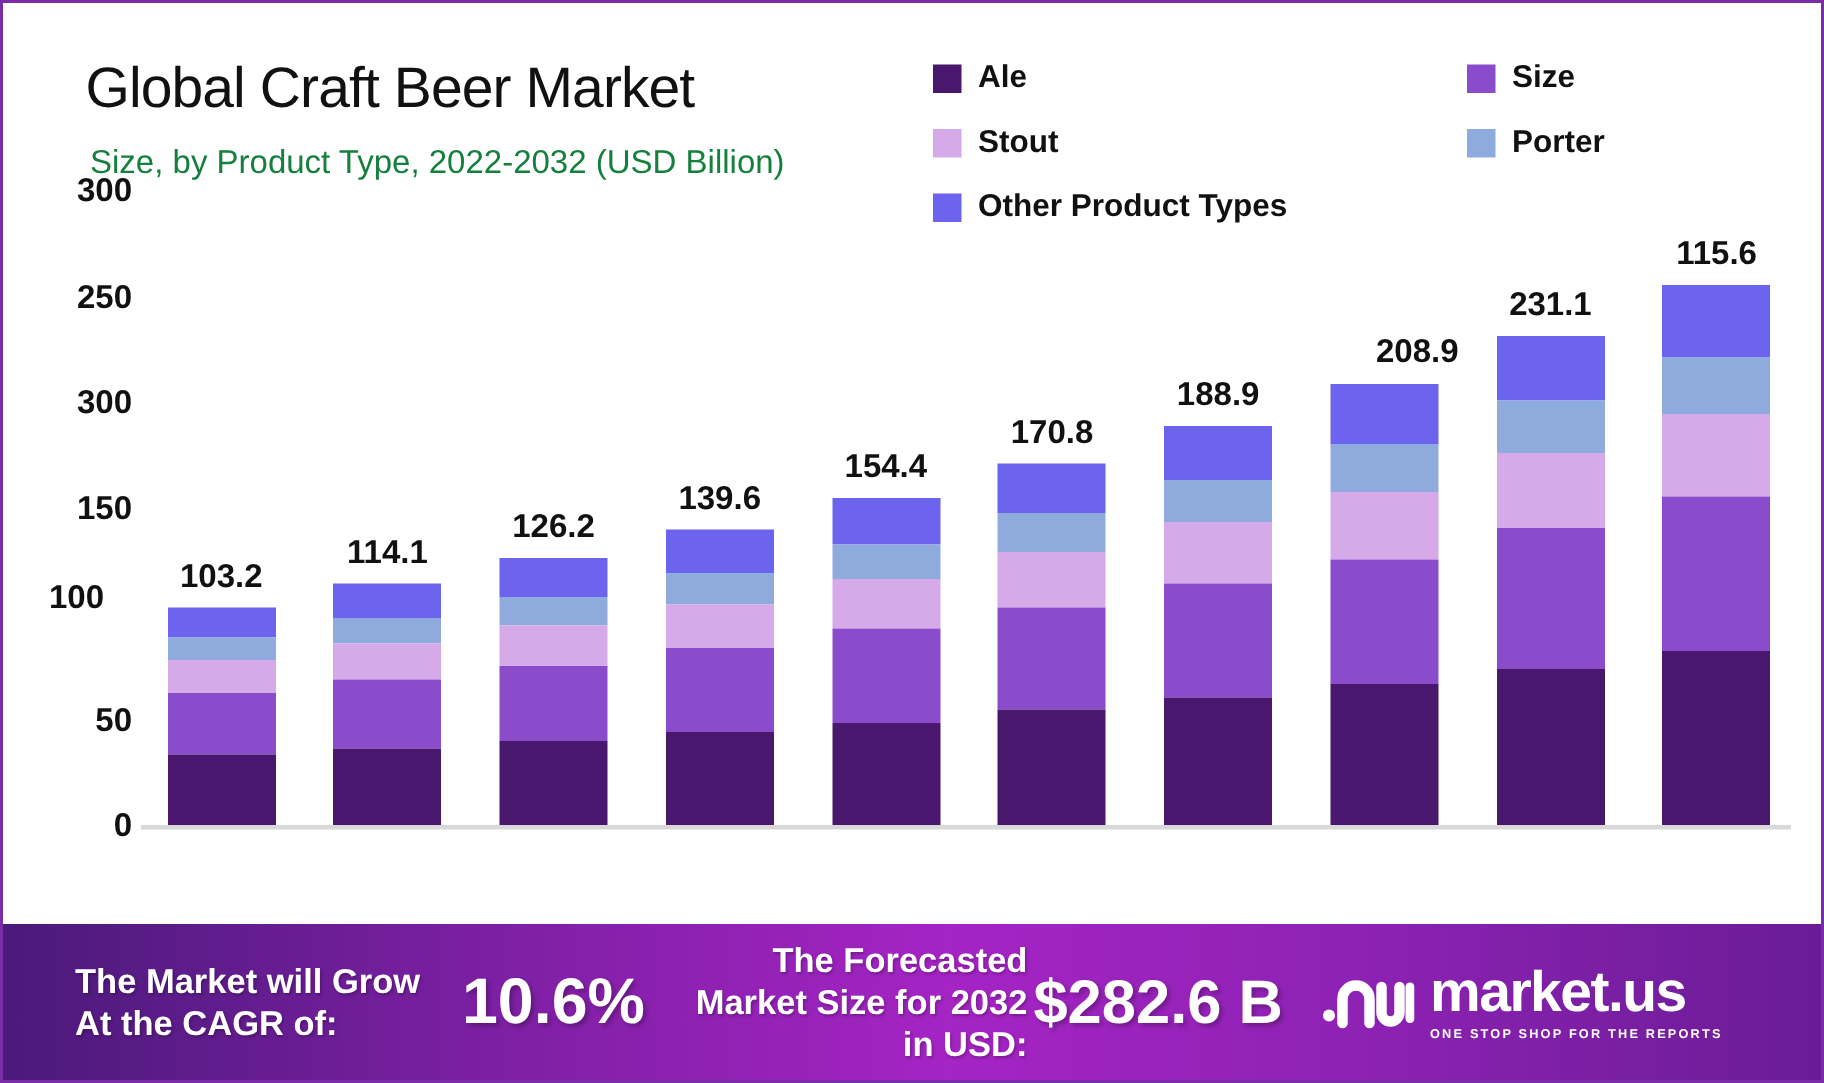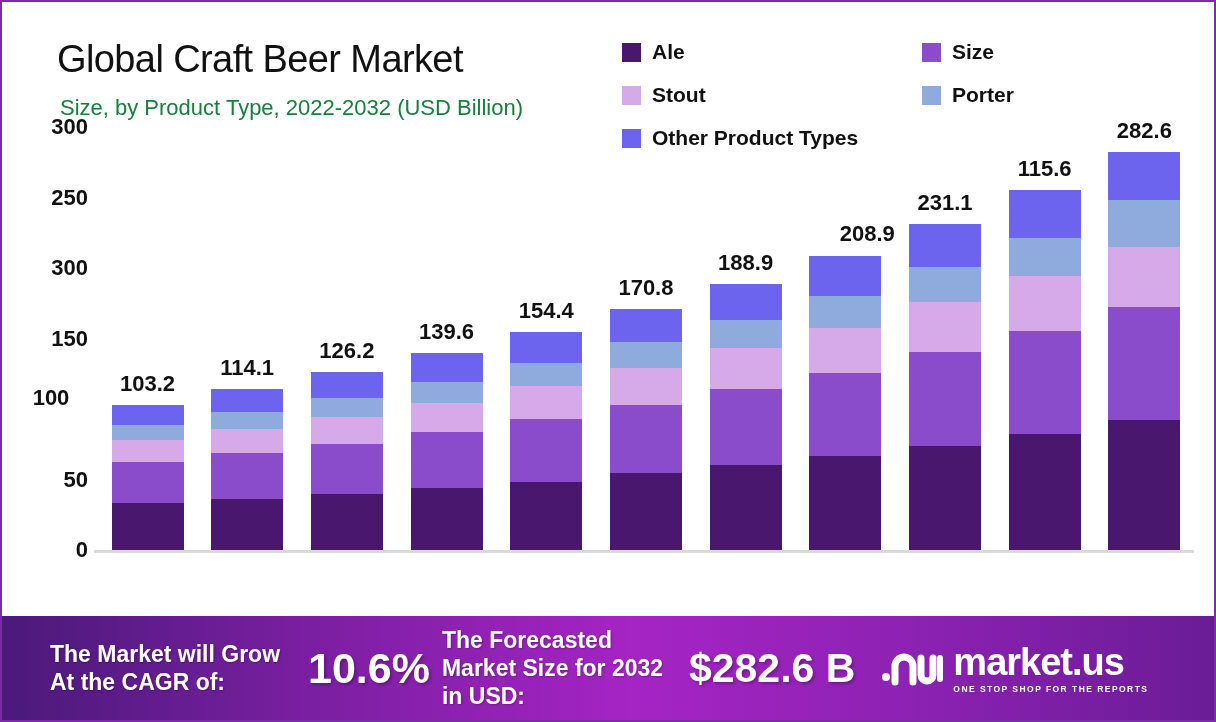--- a/index.html
+++ b/index.html
@@ -27,21 +27,21 @@
   }
   #subtitle {
     position: absolute; left: 58px; top: 93px;
     font-size: 22px; color: #15803d; white-space: nowrap;
   }
 
   
   #legend { position: absolute; left: 620px; top: 38px; width: 470px; }
   .legend-row { display: flex; }
   .legend-item { display: flex; align-items: center; margin-bottom: 19px; }
-  .legend-item.col1 { width: 300px; }
+  .legend-item.col1 { width: 356px; }
   .swatch { width: 19px; height: 19px; flex: 0 0 19px; margin-right: 11px; }
   .legend-label { font-size: 21px; font-weight: bold; color: #111111; white-space: nowrap; }
 
   
   #plot { position: absolute; left: 0; top: 125px; width: 1212px; height: 487px; }
   .ytick {
     position: absolute; right: 0; width: 74px; text-align: right;
     font-size: 22px; font-weight: bold; color: #111111;
     transform: translateY(-50%);
   }
@@ -87,20 +87,21 @@
     text-shadow: 1px 1px 2px rgba(0,0,0,0.25);
   }
   #cagr-value {
     font-size: 43px; font-weight: bold; color: #ffffff; white-space: nowrap;
     text-shadow: 2px 2px 3px rgba(0,0,0,0.25);
   }
   #forecast-label {
     margin-left: 12px; width: 243px;
     font-size: 23px; font-weight: bold; color: #ffffff; line-height: 1.22;
     text-shadow: 1px 1px 2px rgba(0,0,0,0.25);
+    text-align: right;
   }
   #forecast-value {
     font-size: 41px; font-weight: bold; color: #ffffff; white-space: nowrap;
     margin-left: 4px; text-shadow: 2px 2px 3px rgba(0,0,0,0.25);
   }
   #logo { margin-left: 26px; display: flex; align-items: center; }
   #logo-mark { margin-right: 10px; }
   #logo-text-wrap { display: flex; flex-direction: column; }
   #logo-text {
     font-size: 38px; font-weight: bold; color: #ffffff;
@@ -253,30 +254,20 @@
           </div>
         </div>
         <div class="bar-col">
           <div class="bar-total" style="bottom: 368.255px;">115.6</div>
           <div class="bar-stack">
             <div class="seg" style="background: rgb(108, 99, 238); height: 47.94px;"></div>
             <div class="seg" style="background: rgb(143, 171, 222); height: 38.07px;"></div>
             <div class="seg" style="background: rgb(214, 169, 232); height: 55.695px;"></div>
             <div class="seg" style="background: rgb(138, 76, 203); height: 102.93px;"></div>
             <div class="seg" style="background: rgb(74, 23, 111); height: 115.62px;"></div>
-          </div>
-        </div>
-        <div class="bar-col">
-          <div class="bar-total" style="bottom: 406.466px;">282.6</div>
-          <div class="bar-stack">
-            <div class="seg" style="background: rgb(108, 99, 238); height: 48.786px;"></div>
-            <div class="seg" style="background: rgb(143, 171, 222); height: 46.53px;"></div>
-            <div class="seg" style="background: rgb(214, 169, 232); height: 60.63px;"></div>
-            <div class="seg" style="background: rgb(138, 76, 203); height: 112.8px;"></div>
-            <div class="seg" style="background: rgb(74, 23, 111); height: 129.72px;"></div>
           </div>
         </div>
       </div>
     <div id="xlabels">
         <div class="xlabel">2022</div>
         <div class="xlabel">2023</div>
         <div class="xlabel">2024</div>
         <div class="xlabel">2025</div>
         <div class="xlabel">2026</div>
         <div class="xlabel">2027</div>

